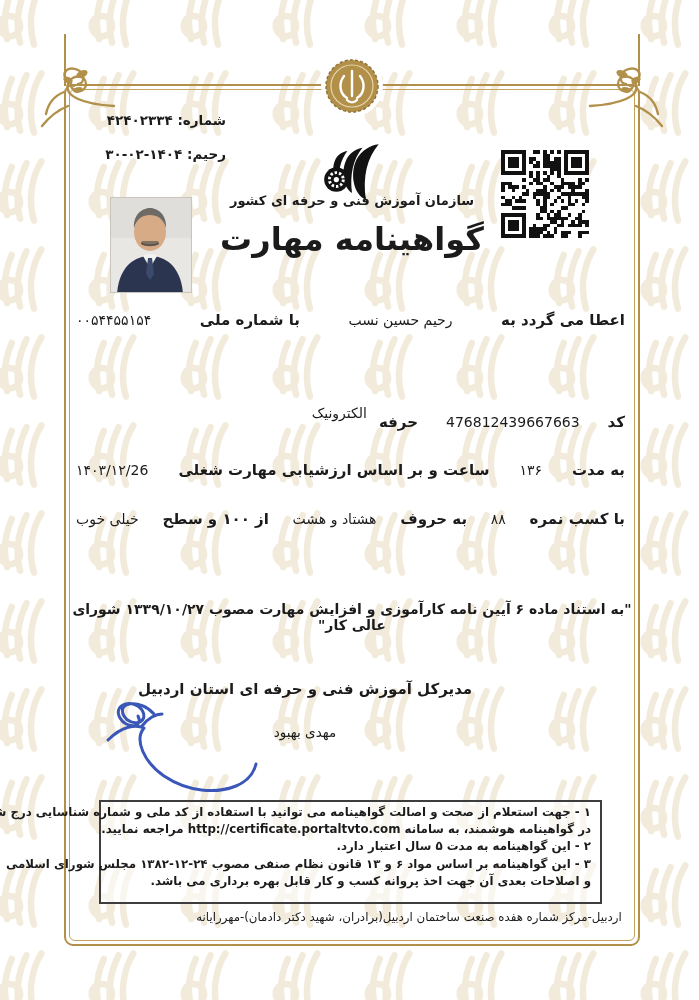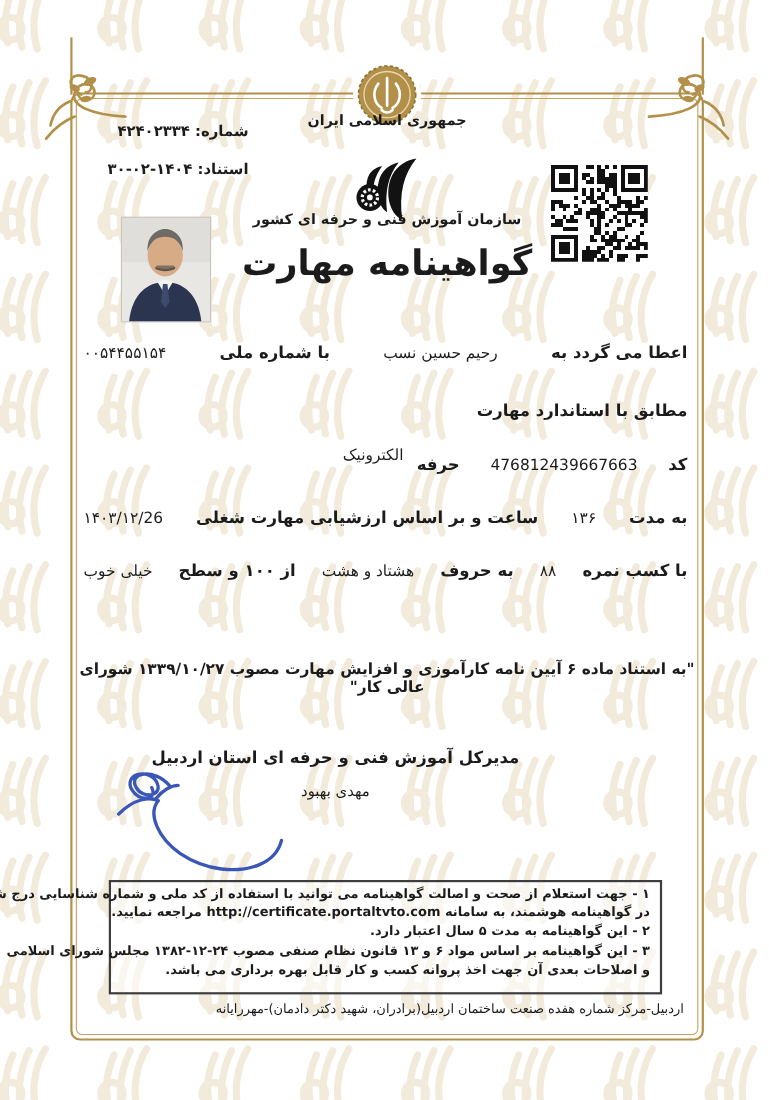--- a/index.html
+++ b/index.html
@@ -41,21 +41,21 @@
   .frow.spread { justify-content:space-between; }
   .b { font-weight:700; font-size:15px; }
   .v { font-weight:400; font-size:14px; }
   .raised { position:relative; top:-9px; }
 
   .quote { position:absolute; left:64px; top:601px; width:576px; text-align:center;
     font-weight:700; font-size:14px; }
 
   .sig-block { position:absolute; left:124px; top:680px; width:362px; text-align:center; }
   .sig-title { font-weight:700; font-size:15px; }
-  .sig-name { font-weight:400; font-size:13.5px; margin-top:14px; }
+  .sig-name { font-weight:400; font-size:13.5px; margin-top:26px; }
   .sig-scribble { position:absolute; left:96px; top:696px; width:178px; height:112px; }
 
   .notes-box { position:absolute; left:99px; top:800px; width:503px; min-height:104px;
     border:2px solid #3d3d3d; padding:2px 9px 5px 9px;
     font-size:11.8px; line-height:1.46; text-align:right; background:rgba(255,255,255,0.55); }
   .notes-heading { font-weight:700; font-size:12.2px; }
   .notes-line { white-space:nowrap;font-weight:bold; }
 
   .footer-line { position:absolute; left:64px; top:910px; width:690px; text-align:center;
     font-size:11.8px; font-weight:400; }
@@ -886,25 +886,24 @@
         <path d="M27 46 C30 49 34 49 37 46"></path>
       </g>
     </svg>
   </div>
 
   <div class="serial-line" style="top:112px;">
     <span>شماره:</span>
     <span class="val">۴۲۴۰۲۳۳۴</span>
   </div>
   <div class="serial-line" style="top:146px;">
-    <span>استناد:</span>
+    <span>رحیم:</span>
     <span class="val">۱۴۰۴-۰۲-۳۰</span>
   </div>
 
-  <div class="hdr" style="top:103px;">جمهوری اسلامی ایران</div>
 
   <div class="logo-box">
     <svg width="70" height="58" viewBox="0 0 120 100">
       <g fill="#121212">
         <path d="M106 2 C86 26 78 58 84 98 C62 88 56 52 68 28 C76 13 91 4 106 2 Z"></path>
         <path d="M78 8 C62 28 56 54 60 86 C44 76 41 46 51 27 C57 16 68 10 78 8 Z"></path>
         <path d="M52 14 C40 30 36 48 38 70 C26 60 25 40 32 27 C37 19 45 15 52 14 Z"></path>
         <circle cx="33" cy="63" r="21"></circle>
       </g>
       <circle cx="33" cy="63" r="12" fill="none" stroke="#ffffff" stroke-width="5" stroke-dasharray="4.2 3.4"></circle>
@@ -1235,21 +1234,20 @@
   <div class="doc-title">گواهینامه مهارت</div>
 
   <div class="frow spread" style="top:311px;">
     <span class="b">اعطا می گردد به</span>
     <span class="v">رحیم حسین نسب</span>
     <span class="b">با شماره ملی</span>
     <span class="v">۰۰۵۴۴۵۵۱۵۴</span>
   </div>
 
   <div class="frow" style="top:364px; gap:14px;">
-    <span class="b">مطابق با استاندارد مهارت</span>
   </div>
 
   <div class="frow" style="top:413px; gap:28px;">
     <span class="b">کد</span>
     <span class="v">476812439667663</span>
     <span class="b">حرفه</span>
     <span class="v raised" style="margin-right:-16px;">الکترونیک</span>
   </div>
 
   <div class="frow spread" style="top:461px;">

